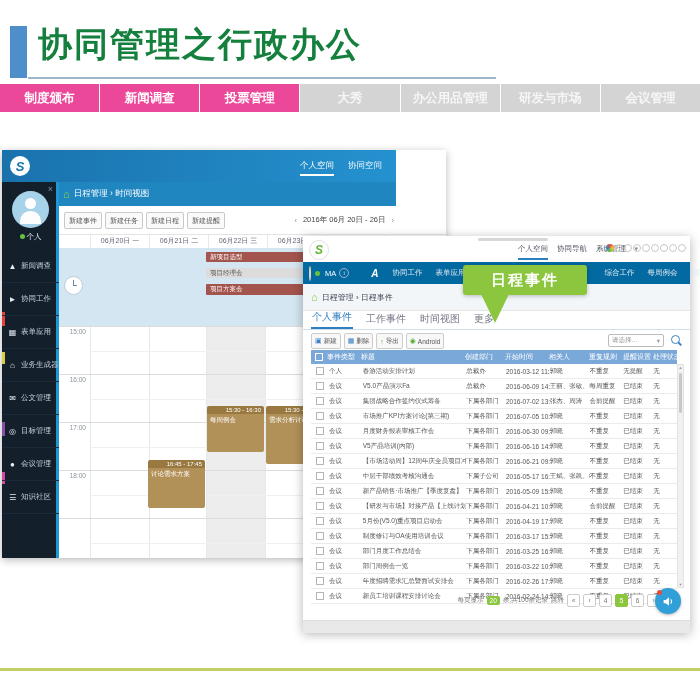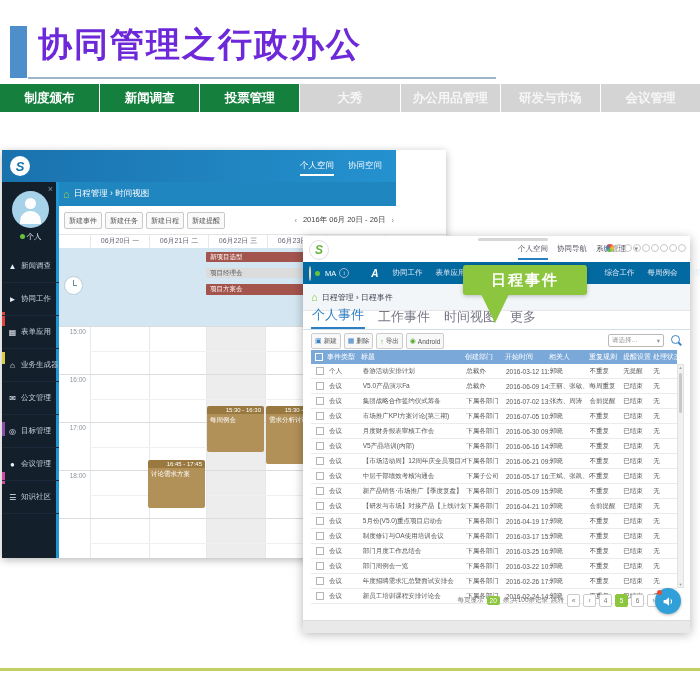--- a/index.html
+++ b/index.html
@@ -1,25 +1,25 @@
 <!DOCTYPE html>
 <html><head>
 <meta charset="utf-8">
 <style>
   html,body{margin:0;padding:0;}
   body{width:700px;height:700px;position:relative;background:#fff;overflow:hidden;
        font-family:"Liberation Sans","DejaVu Sans",sans-serif;}
   .abs{position:absolute;}
   
   .title-accent{left:10px;top:26px;width:17px;height:52px;background:#4e8fcb;}
-  .page-title{left:38px;top:22px;font-size:34px;font-weight:bold;color:#6d28d9;letter-spacing:2px;white-space:nowrap;}
+  .page-title{left:38px;top:22px;font-size:34px;font-weight:bold;color:#15803d;letter-spacing:2px;white-space:nowrap;}
   .title-underline{left:28px;top:77px;width:468px;height:2px;background:#9fb6c8;}
   .tab-bar{left:0;top:84px;width:700px;height:28px;display:flex;gap:1px;background:#fff;}
   .slide-tab{flex:1;display:flex;align-items:center;justify-content:center;font-size:12.5px;font-weight:bold;color:#fff;white-space:nowrap;cursor:pointer;}
-  .slide-tab.v-blue{background:#15803d;}
+  .slide-tab.v-blue{background:#ec4899;}
   .slide-tab.v-dark{background:#212d61;}
   .slide-tab.v-gray{background:#d4d4d4;color:#f6f6f6;}
   .bottom-line{left:0;top:668px;width:700px;height:3px;background:#c3cf63;}
 
   
   .cal-win{left:2px;top:150px;width:444px;height:408px;background:#fff;box-shadow:0 2px 8px rgba(0,0,0,.28);z-index:1;}
   .cal-top{left:0;top:0;width:394px;height:32px;background:linear-gradient(90deg,#1a72ad,#2492cf);}
   .logo-s{width:20px;height:20px;border-radius:50%;background:#fff;color:#1a72ad;font-weight:bold;font-style:italic;
           display:flex;align-items:center;justify-content:center;font-size:13px;}
   .cal-top .logo-s{position:absolute;left:8px;top:6px;}
@@ -98,21 +98,21 @@
   .ev-user{display:flex;align-items:center;gap:3px;margin-left:4px;color:#fff;font-size:7.5px;}
   .info-i{width:8px;height:8px;border-radius:50%;border:1px solid #9fb3c8;color:#cfe0ef;font-size:6px;display:flex;align-items:center;justify-content:center;}
   .a-logo{color:#fff;font-weight:bold;font-style:italic;font-size:10px;margin-left:22px;}
   .nav-items{display:flex;gap:13px;margin-left:14px;}
   .nav-items.right{margin-left:96px;}
   .nav-it{color:#dce6f0;font-size:7.5px;white-space:nowrap;cursor:pointer;}
   .ev-crumb{left:0;top:48px;width:100%;height:26px;background:#f3f6f8;border-bottom:1px solid #e6e6e6;display:flex;align-items:center;}
   .ev-crumb .crumb{color:#445;}
   .ev-crumb .crumb{font-size:8px;margin-left:8px;}
   .ev-tabs{left:0;top:74px;width:100%;height:20px;border-bottom:1px solid #cfe0ed;display:flex;gap:12px;align-items:flex-end;padding-left:8px;box-sizing:border-box;}
-  .ev-tab{font-size:13px;color:#778;padding:3px 1px;cursor:pointer;margin-top:15px;}
+  .ev-tab{font-size:10px;color:#778;padding:3px 1px;cursor:pointer;margin-top:15px;}
   .ev-tab.active{color:#2e7fc1;border-bottom:2px solid #2e7fc1;}
   .ev-toolbar{left:0;top:94px;width:100%;height:20px;}
   .tb-group{position:absolute;left:8px;top:3px;display:flex;gap:3px;}
   .tb-btn{height:14px;padding:0 3px;border:1px solid #ccc;background:#f8f8f8;border-radius:2px;display:flex;align-items:center;gap:2px;font-size:6.5px;color:#555;cursor:pointer;}
   .tb-btn .gi{font-size:7px;}
   .tb-btn.v-blue .gi{color:#3b82c4;}
   .tb-btn.v-green .gi{color:#52a934;}
   .filter-box{position:absolute;right:26px;top:4px;width:56px;height:13px;border:1px solid #bbb;border-radius:2px;font-size:6.5px;color:#999;display:flex;align-items:center;justify-content:space-between;padding:0 3px;box-sizing:border-box;cursor:pointer;}
   .magnifier{position:absolute;right:10px;top:5px;width:7px;height:7px;border:1.5px solid #3b82c4;border-radius:50%;cursor:pointer;}
   .magnifier::after{content:"";position:absolute;left:6px;top:7px;width:4px;height:1.5px;background:#3b82c4;transform:rotate(45deg);}

